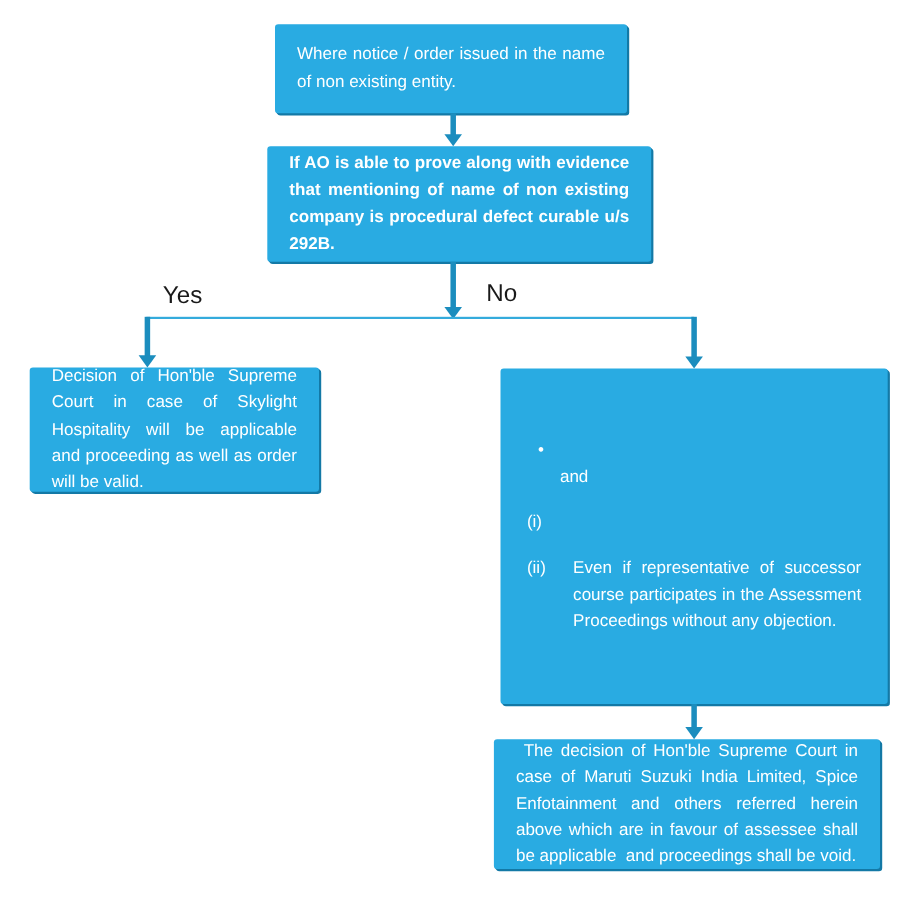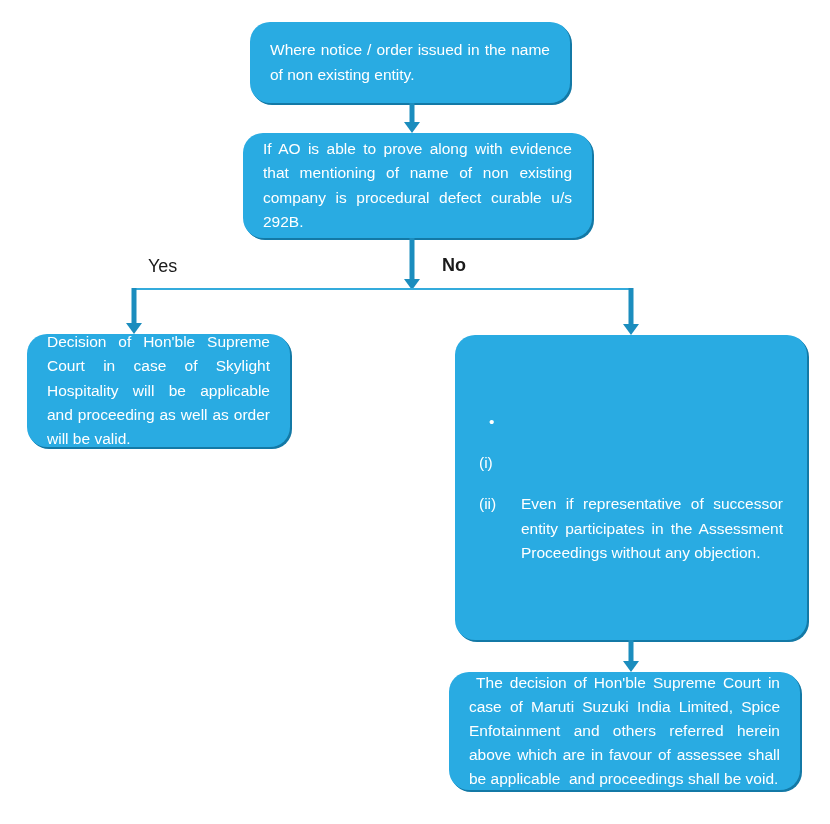--- a/index.html
+++ b/index.html
@@ -17,21 +17,21 @@
     height: 824px;
     background: #ffffff;
     overflow: hidden;
   }
 
   
   .node {
     position: absolute;
     box-sizing: border-box;
     background: #29ABE2;
-    border-radius: 20px;
+    border-radius: 3px;
     color: #ffffff;
     font-family: "Liberation Sans", sans-serif;
     font-size: 15.5px;
     line-height: 1.55;
     text-align: justify;
     box-shadow: 2px 2px 0 0 #1379A6, 1px 1px 0 0 #1379A6;
     padding: 14px 20px;
     display: flex;
     flex-direction: column;
     justify-content: center;
@@ -72,21 +72,21 @@
     position: absolute;
     height: 2px;
     background: #34ABDC;
   }
 
   
   .branch-label {
     position: absolute;
     color: #1a1a1a;
     font-family: "Liberation Sans", sans-serif;
-    font-size: 18px;
+    font-size: 22px;
     line-height: 1;
     white-space: nowrap;
   }
 
   
   .listrow {
     display: flex;
     align-items: flex-start;
   }
   .listrow .marker {
@@ -121,33 +121,33 @@
 
   <div class="node" style="left:250px; top:22px; width:320px; height:81px;">
     <p class="last-line-left">Where notice / order issued in the name of non existing entity.</p>
   </div>
 
   <div class="arrow" style="left:404px; top:103px; width:16px; height:30px;">
     <div class="stem" style="height:20px;"></div>
     <div class="head"></div>
   </div>
 
-  <div class="node" style="left:243px; top:133px; width:349px; height:105px;">
+  <div class="node" style="left:243px; top:133px; width:349px; height:105px;font-weight:bold;">
     <p class="last-line-left">If AO is able to prove along with evidence that mentioning of name of non existing company is procedural defect curable u/s 292B.</p>
   </div>
 
   <div class="arrow" style="left:404px; top:238px; width:16px; height:52px;">
     <div class="stem" style="height:42px;"></div>
     <div class="head"></div>
   </div>
 
   <div class="hline" style="left:133px; top:288px; width:498px;"></div>
 
   <div class="branch-label" style="left:148px; top:257px;">Yes</div>
-  <div class="branch-label" style="left:442px; top:256px;font-weight:bold;">No</div>
+  <div class="branch-label" style="left:442px; top:256px;">No</div>
 
   <div class="arrow" style="left:126px; top:288px; width:16px; height:46px;">
     <div class="stem" style="height:36px;"></div>
     <div class="head"></div>
   </div>
 
   <div class="arrow" style="left:623px; top:288px; width:16px; height:47px;">
     <div class="stem" style="height:37px;"></div>
     <div class="head"></div>
   </div>
@@ -155,32 +155,33 @@
   <div class="node" style="left:27px; top:334px; width:263px; height:113px;">
     <p class="last-line-left">Decision of Hon'ble Supreme Court in case of Skylight Hospitality will be applicable and proceeding as well as order will be valid.</p>
   </div>
 
   <div class="node" style="left:455px; top:335px; width:352px; height:305px; padding:22px 24px;">
 
     <div class="listrow">
       <span class="marker bullet">•</span>
     </div>
 
+    <p class="centered-and">and</p>
 
     <div class="gap"></div>
 
     <div class="listrow">
       <span class="marker">(i)</span>
     </div>
 
     <div class="gap"></div>
 
     <div class="listrow">
       <span class="marker">(ii)</span>
-      <span class="body">Even if representative of successor entity participates in the Assessment Proceedings without any objection.</span>
+      <span class="body">Even if representative of successor course participates in the Assessment Proceedings without any objection.</span>
     </div>
   </div>
 
   <div class="arrow" style="left:623px; top:640px; width:16px; height:32px;">
     <div class="stem" style="height:22px;"></div>
     <div class="head"></div>
   </div>
 
   <div class="node" style="left:449px; top:672px; width:351px; height:118px;">
     <p class="last-line-left">&nbsp;The decision of Hon'ble Supreme Court in case of Maruti Suzuki India Limited, Spice Enfotainment and others referred herein above which are in favour of assessee shall be applicable&nbsp; and proceedings shall be void.</p>

